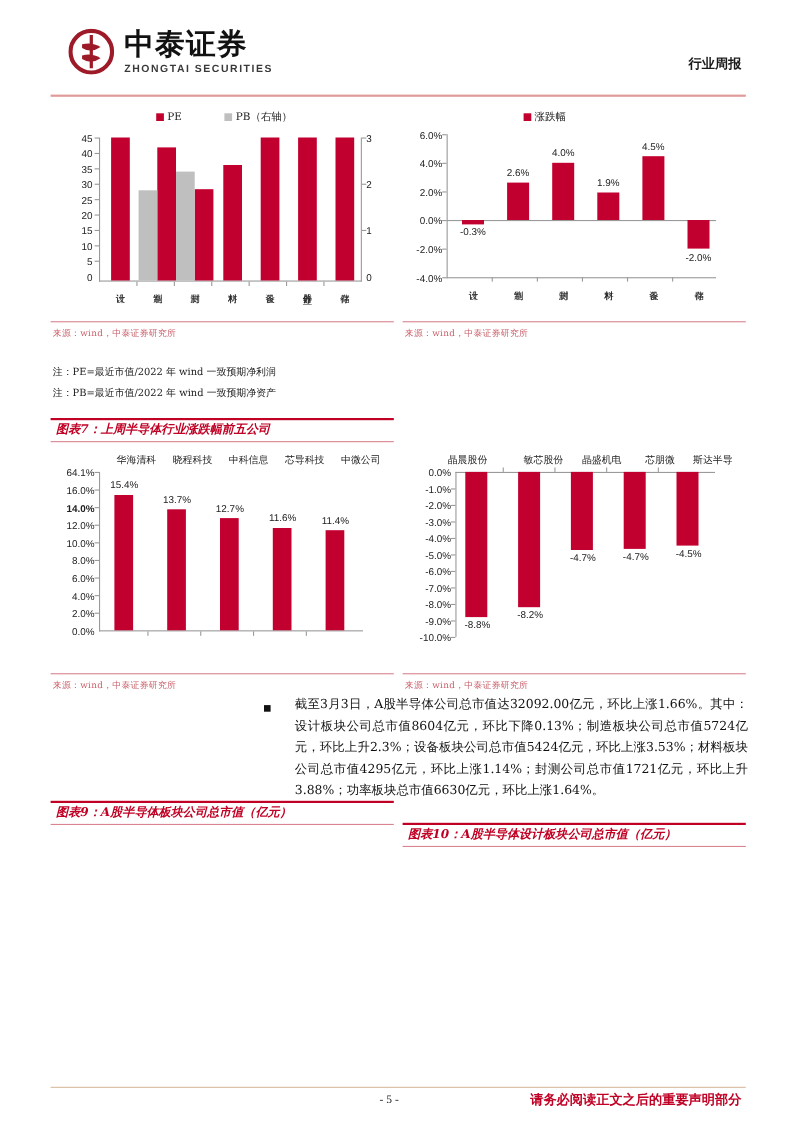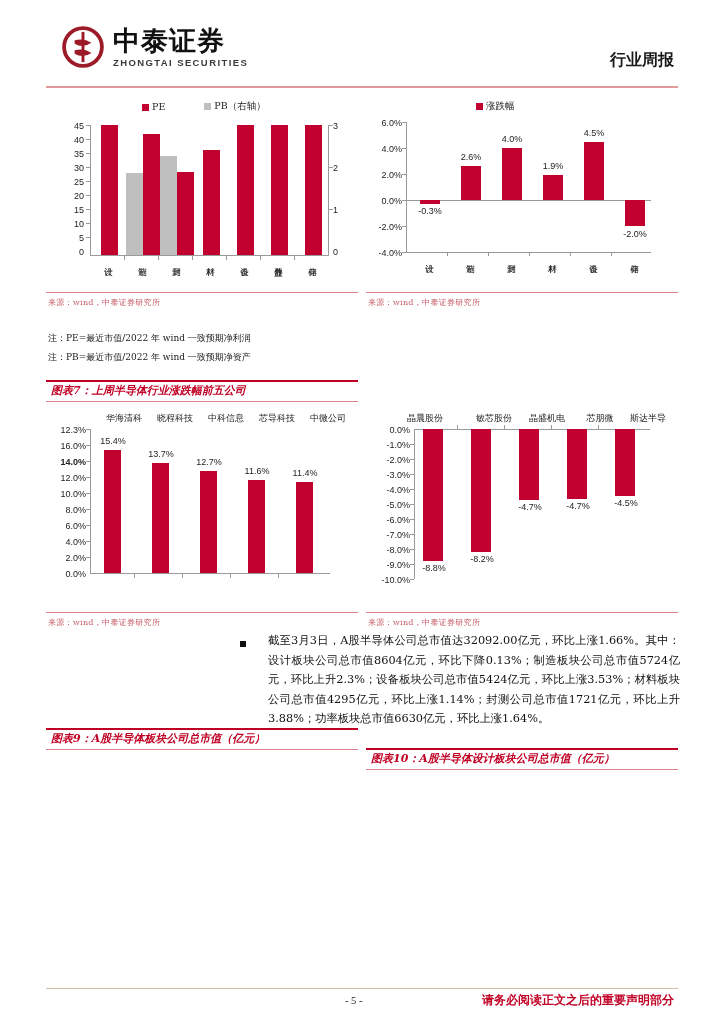--- a/index.html
+++ b/index.html
@@ -8,21 +8,21 @@
     position:relative;width:724px;height:1024px;background:#ffffff;
     margin:0 auto;overflow:hidden;
   }
   
   .header{position:absolute;left:0;top:0;width:724px;height:92px;}
   .logo-wrap{position:absolute;left:62px;top:26px;display:flex;align-items:center;gap:9px;}
   .logo-mark{width:42px;height:42px;flex:0 0 42px;}
   .logo-text{display:flex;flex-direction:column;line-height:1;}
   .logo-cn{font-family:"DejaVu Sans","Liberation Sans",sans-serif;font-weight:bold;font-size:27px;letter-spacing:1px;color:#111;}
   .logo-en{font-family:"Liberation Sans",sans-serif;font-weight:bold;font-size:9.5px;letter-spacing:1.4px;color:#3a3a3a;margin-top:4px;}
-  .header-right{position:absolute;right:50px;top:50px;font-size:16px;color:#1a1a1a;font-weight:bold;
+  .header-right{position:absolute;right:50px;top:50px;font-size:12px;color:#1a1a1a;font-weight:bold;
     font-family:"DejaVu Serif","Liberation Serif",serif;}
   .header-rule{position:absolute;left:46px;top:86px;width:632px;height:1.5px;background:#e09a9a;}
   .src{font-size:8px;color:#c9606a;font-family:"DejaVu Serif","Liberation Serif",serif;letter-spacing:.3px;}
   .note{font-size:9px;color:#1a1a1a;font-family:"DejaVu Serif","Liberation Serif",serif;}
   .fig-title-box{position:absolute;height:22px;}
   .fig-title-box .tl-top{position:absolute;left:0;top:0;width:100%;height:1.6px;background:#c00024;}
   .fig-title-box .tl-bot{position:absolute;left:0;bottom:0;width:100%;height:1.2px;background:#d9848e;}
   .fig-title-box .tl-txt{position:absolute;left:5px;top:3px;font-size:11px;font-weight:bold;font-style:italic;
     color:#c00024;font-family:"DejaVu Serif","Liberation Serif",serif;white-space:nowrap;}
 
@@ -214,21 +214,21 @@
   <div class="chart" style="left:46px;top:406px;width:312px;height:205px;">
 
     <div class="hlab" style="left:50px;top:6px;width:56px;">华海清科</div>
     <div class="hlab" style="left:101px;top:6px;width:56px;font-family:Liberation Serif, serif;">晓程科技</div>
     <div class="hlab" style="left:152px;top:6px;width:56px;">中科信息</div>
     <div class="hlab" style="left:203px;top:6px;width:56px;">芯导科技</div>
     <div class="hlab" style="left:254px;top:6px;width:56px;">中微公司</div>
 
     <div class="plot" style="left:0;top:0;width:312px;height:205px;">
 
-      <div class="ylab" style="left:0px;top:19px;width:40px;">12.3%</div>
+      <div class="ylab" style="left:0px;top:19px;width:40px;">64.1%</div>
       <div class="ylab" style="left:0px;top:35px;width:40px;">16.0%</div>
       <div class="ylab" style="left:0px;top:51px;width:40px;font-weight:bold;">14.0%</div>
       <div class="ylab" style="left:0px;top:67px;width:40px;">12.0%</div>
       <div class="ylab" style="left:0px;top:83px;width:40px;">10.0%</div>
       <div class="ylab" style="left:0px;top:99px;width:40px;">8.0%</div>
       <div class="ylab" style="left:0px;top:115px;width:40px;">6.0%</div>
       <div class="ylab" style="left:0px;top:131px;width:40px;">4.0%</div>
       <div class="ylab" style="left:0px;top:147px;width:40px;">2.0%</div>
       <div class="ylab" style="left:0px;top:163px;width:40px;">0.0%</div>
 

